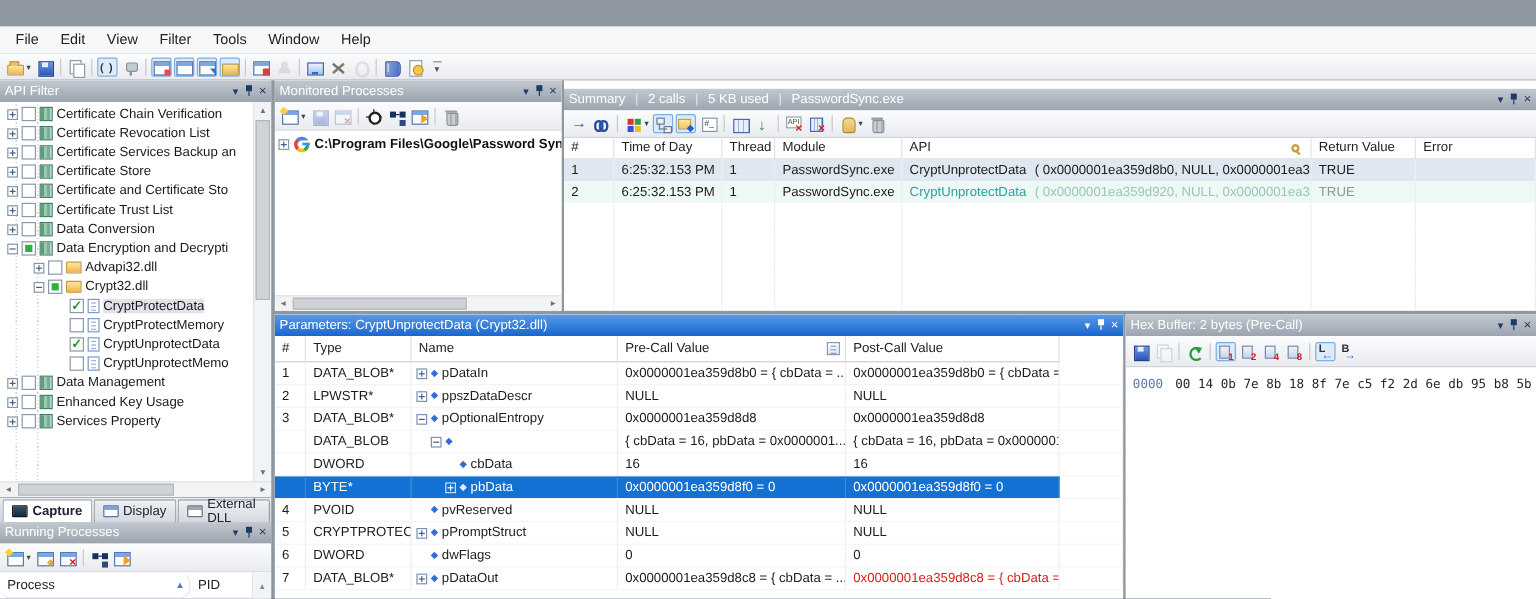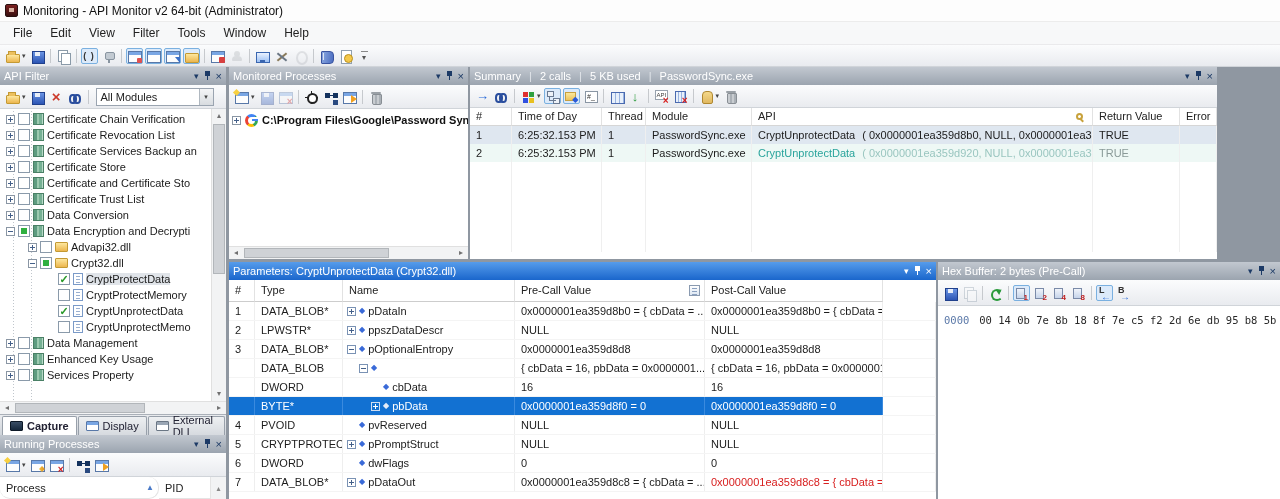--- a/index.html
+++ b/index.html
@@ -80,21 +80,21 @@
   .i-bytes-1::after,.i-bytes-2::after,.i-bytes-4::after,.i-bytes-8::after{position:absolute;right:1px;bottom:-2px;font-size:8px;font-weight:bold;color:#c02020;}
   .i-bytes-1::after{content:"1";}.i-bytes-2::after{content:"2";}.i-bytes-4::after{content:"4";}.i-bytes-8::after{content:"8";}
   .i-endian-little::before,.i-endian-big::before{position:absolute;left:2px;top:-1px;font-size:9px;font-weight:bold;color:#333;}
   .i-endian-little::before{content:"L";}.i-endian-big::before{content:"B";}
   .i-endian-little::after,.i-endian-big::after{position:absolute;right:1px;bottom:-2px;font-size:10px;font-weight:bold;color:#2a6ad8;}
   .i-endian-little::after{content:"←";}.i-endian-big::after{content:"→";}
   
   .panel{position:absolute;background:#fff;display:flex;flex-direction:column;overflow:hidden;}
   #panel-filter{left:0;top:67px;width:226px;height:432px;}
   #panel-monitored{left:229px;top:67px;width:239px;height:192px;}
-  #panel-summary{left:470px;top:67px;width:747px;height:192px;}
+  #panel-summary{left:470px;top:67px;width:810px;height:192px;justify-content:flex-end;}
   #panel-params{left:229px;top:262px;width:707px;height:299px;}
   #panel-hex{left:938px;top:262px;width:342px;height:237px;}
   .cap{height:18px;flex:none;display:flex;align-items:center;padding:0 4px;background:linear-gradient(#c2c8d0,#9ba4af);color:#fff;font-size:11px;}
   .cap.active{background:linear-gradient(#569ceb,#1a66cc);}
   .cap-title{flex:1;white-space:nowrap;overflow:hidden;}
   .capbtns{display:flex;align-items:center;gap:5px;color:#1c3a66;}
   .cap.active .capbtns{color:#fff;}
   .capbtn{font-size:9px;line-height:9px;cursor:default;}
   .pinico{width:7px;height:10px;position:relative;display:inline-block;}
   .pinico::before{content:"";position:absolute;top:0;left:1px;width:5px;height:5px;background:currentColor;}
@@ -185,24 +185,20 @@
   
   .hexline{padding:8px 4px 0 6px;font-family:"DejaVu Sans Mono","Liberation Mono",monospace;font-size:10.5px;display:flex;gap:10px;white-space:nowrap;overflow:hidden;}
   .hexoff{color:#5a78a8;}
   .hexbytes{color:#282828;}
 </style>
 </head>
 <body>
 
 <div id="app">
 
-  <div class="titlebar">
-    <span class="appico"></span>
-    <span class="title-text">Monitoring - API Monitor v2 64-bit (Administrator)</span>
-  </div>
 
   <div class="menubar">
       <span class="menu-item">File</span>
       <span class="menu-item">Edit</span>
       <span class="menu-item">View</span>
       <span class="menu-item">Filter</span>
       <span class="menu-item">Tools</span>
       <span class="menu-item">Window</span>
       <span class="menu-item">Help</span>
     </div>
@@ -238,34 +234,20 @@
 
   <div class="panel" id="panel-filter">
     <div class="cap">
       <span class="cap-title">API Filter</span>
       <span class="capbtns">
           <span class="capbtn">▾</span>
           <span class="pinico"></span>
           <span class="capbtn" style="font-size: 11px;">×</span>
         </span>
     </div>
-    <div class="toolbar ptoolbar">
-      <span class="ticons">
-          <span class="tbico i-open-file"></span>
-          <span class="dd">▾</span>
-          <span class="tbico i-save"></span>
-          <span class="tbico i-delete-x"></span>
-          <span class="tbico i-find"></span>
-          <span class="tbsep"></span>
-        </span>
-      <span class="combo">
-        <span class="combo-val">All Modules</span>
-        <span class="combo-btn">▾</span>
-      </span>
-    </div>
     <div class="tree">
       <div class="tree-rows" id="tree-rows">
           <div class="tree-row lvl1">
             <span class="exp plus"></span>
             <span class="chk unchecked"></span>
             <span class="ti ti-library"></span>
             <span class="tlabel">Certificate Chain Verification</span>
           </div>
           <div class="tree-row lvl1">
             <span class="exp plus"></span>

